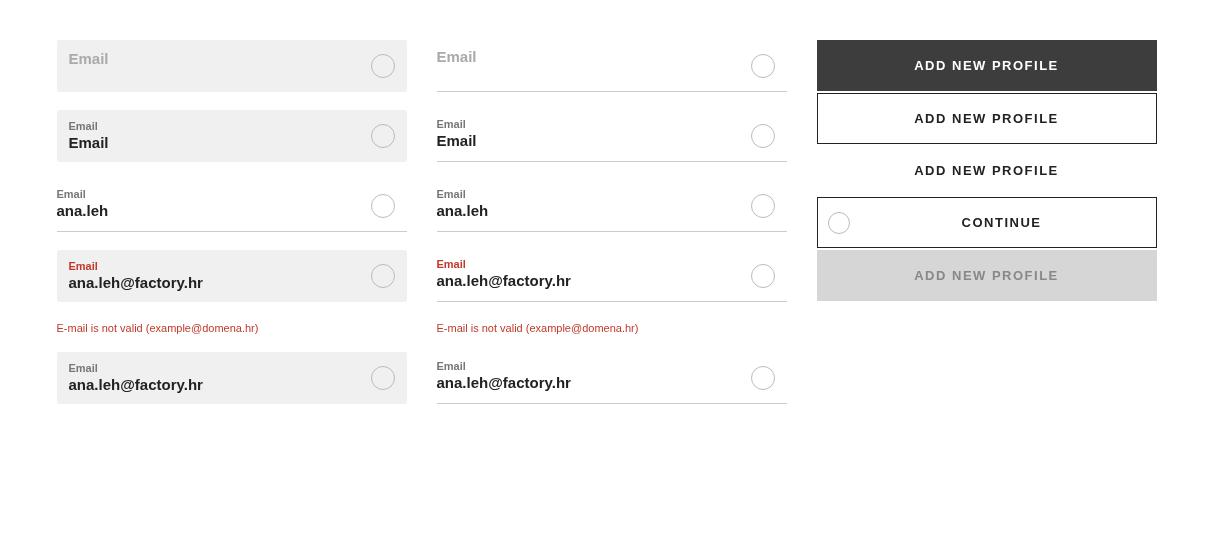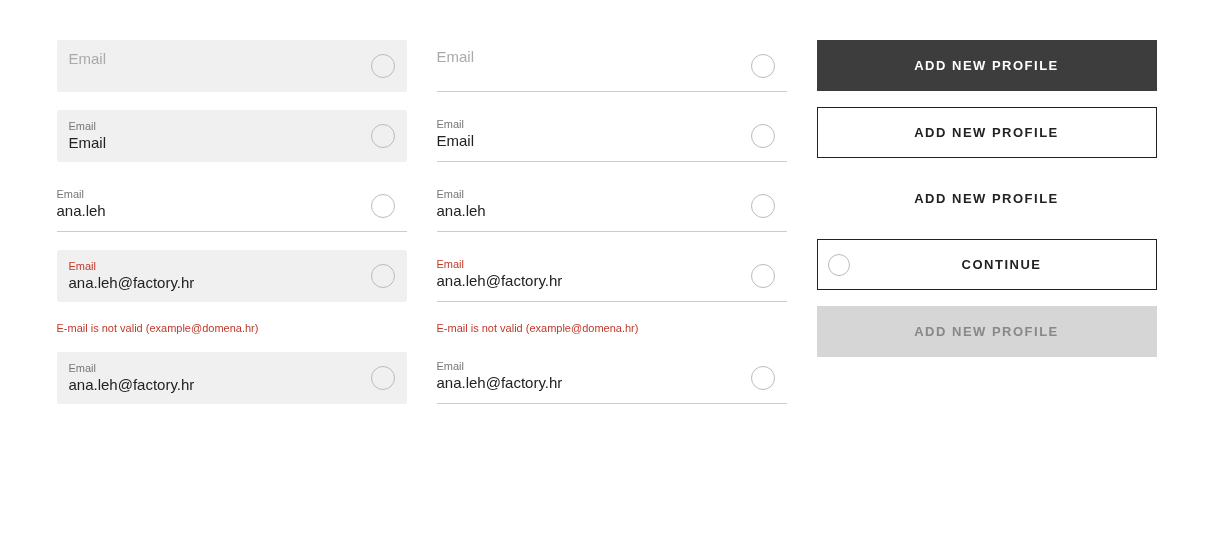--- a/index.html
+++ b/index.html
@@ -19,34 +19,35 @@
     }
     .column {
       display: flex;
       flex-direction: column;
       gap: 18px;
       flex: 1;
     }
     .right-column {
       display: flex;
       flex-direction: column;
-      gap: 16px;
+      gap: 2px;
       width: 340px;
       flex-shrink: 0;
     }
 
     
     .input-wrapper {
       position: relative;
       background: #f0f0f0;
       border-radius: 2px;
       padding: 10px 48px 10px 12px;
       display: flex;
       flex-direction: column;
       min-height: 52px;
+      font-weight: bold;
     }
     .input-wrapper.with-underline {
       background: transparent;
       border-bottom: 1.5px solid #ccc;
       border-radius: 0;
       padding: 8px 48px 8px 0;
     }
     .input-wrapper.error-state .input-label {
       color: #c0392b;
     }

